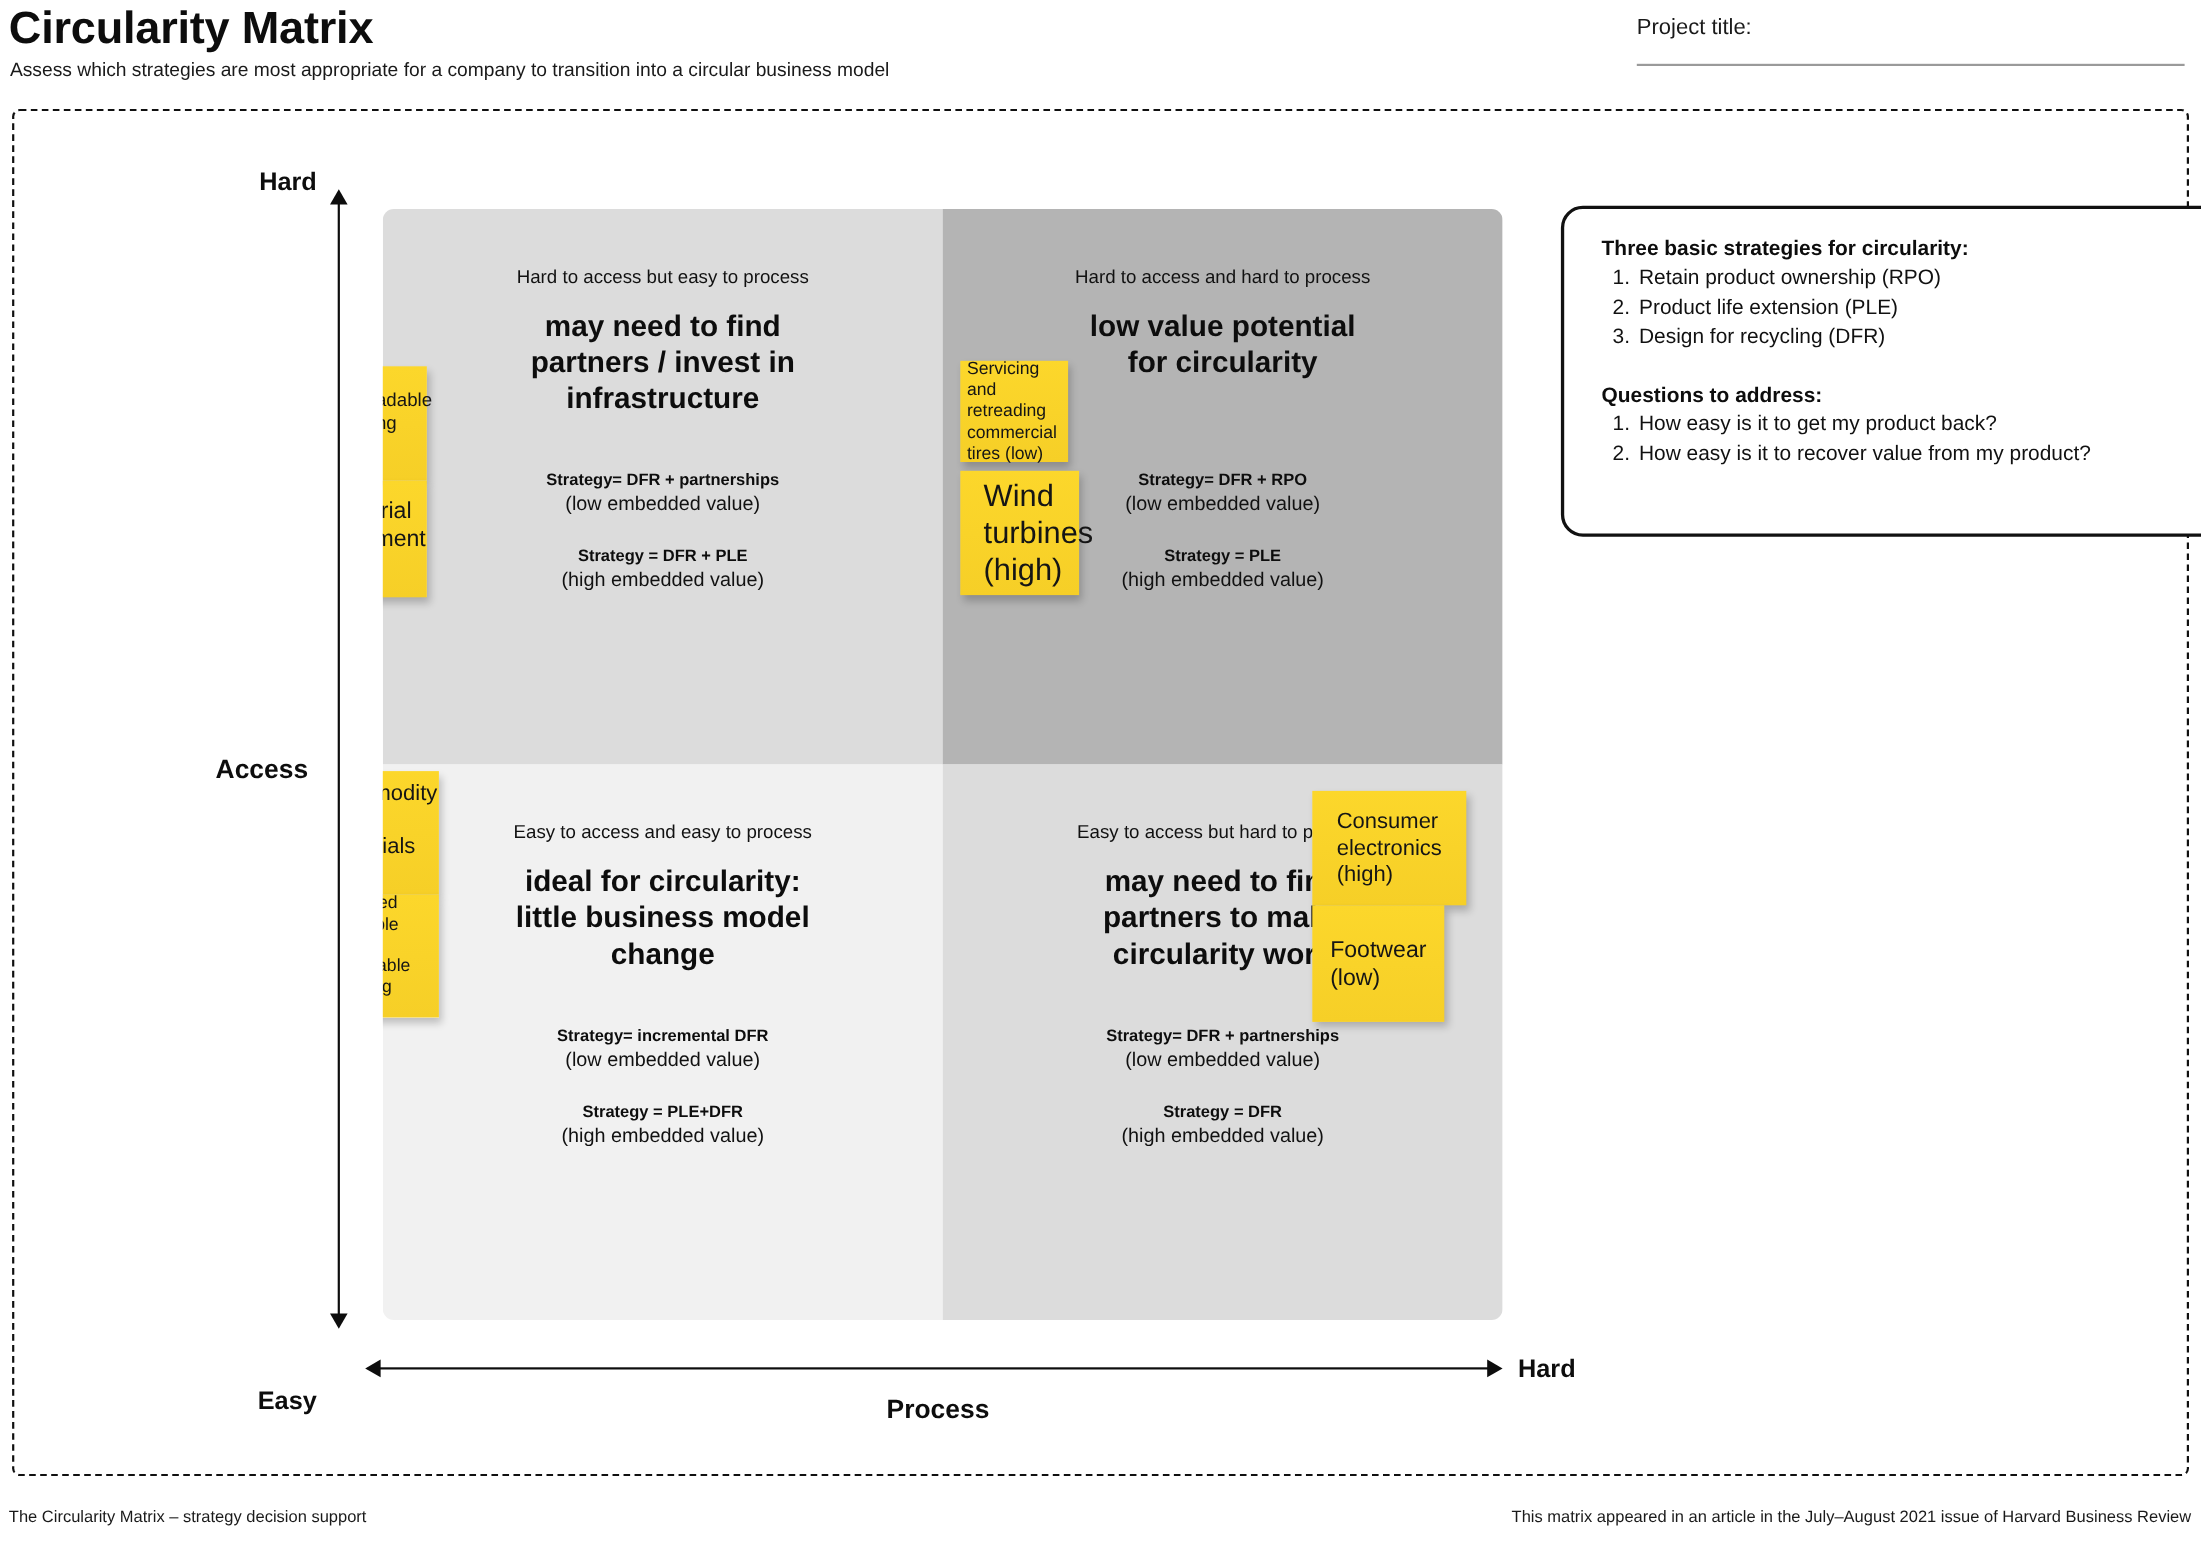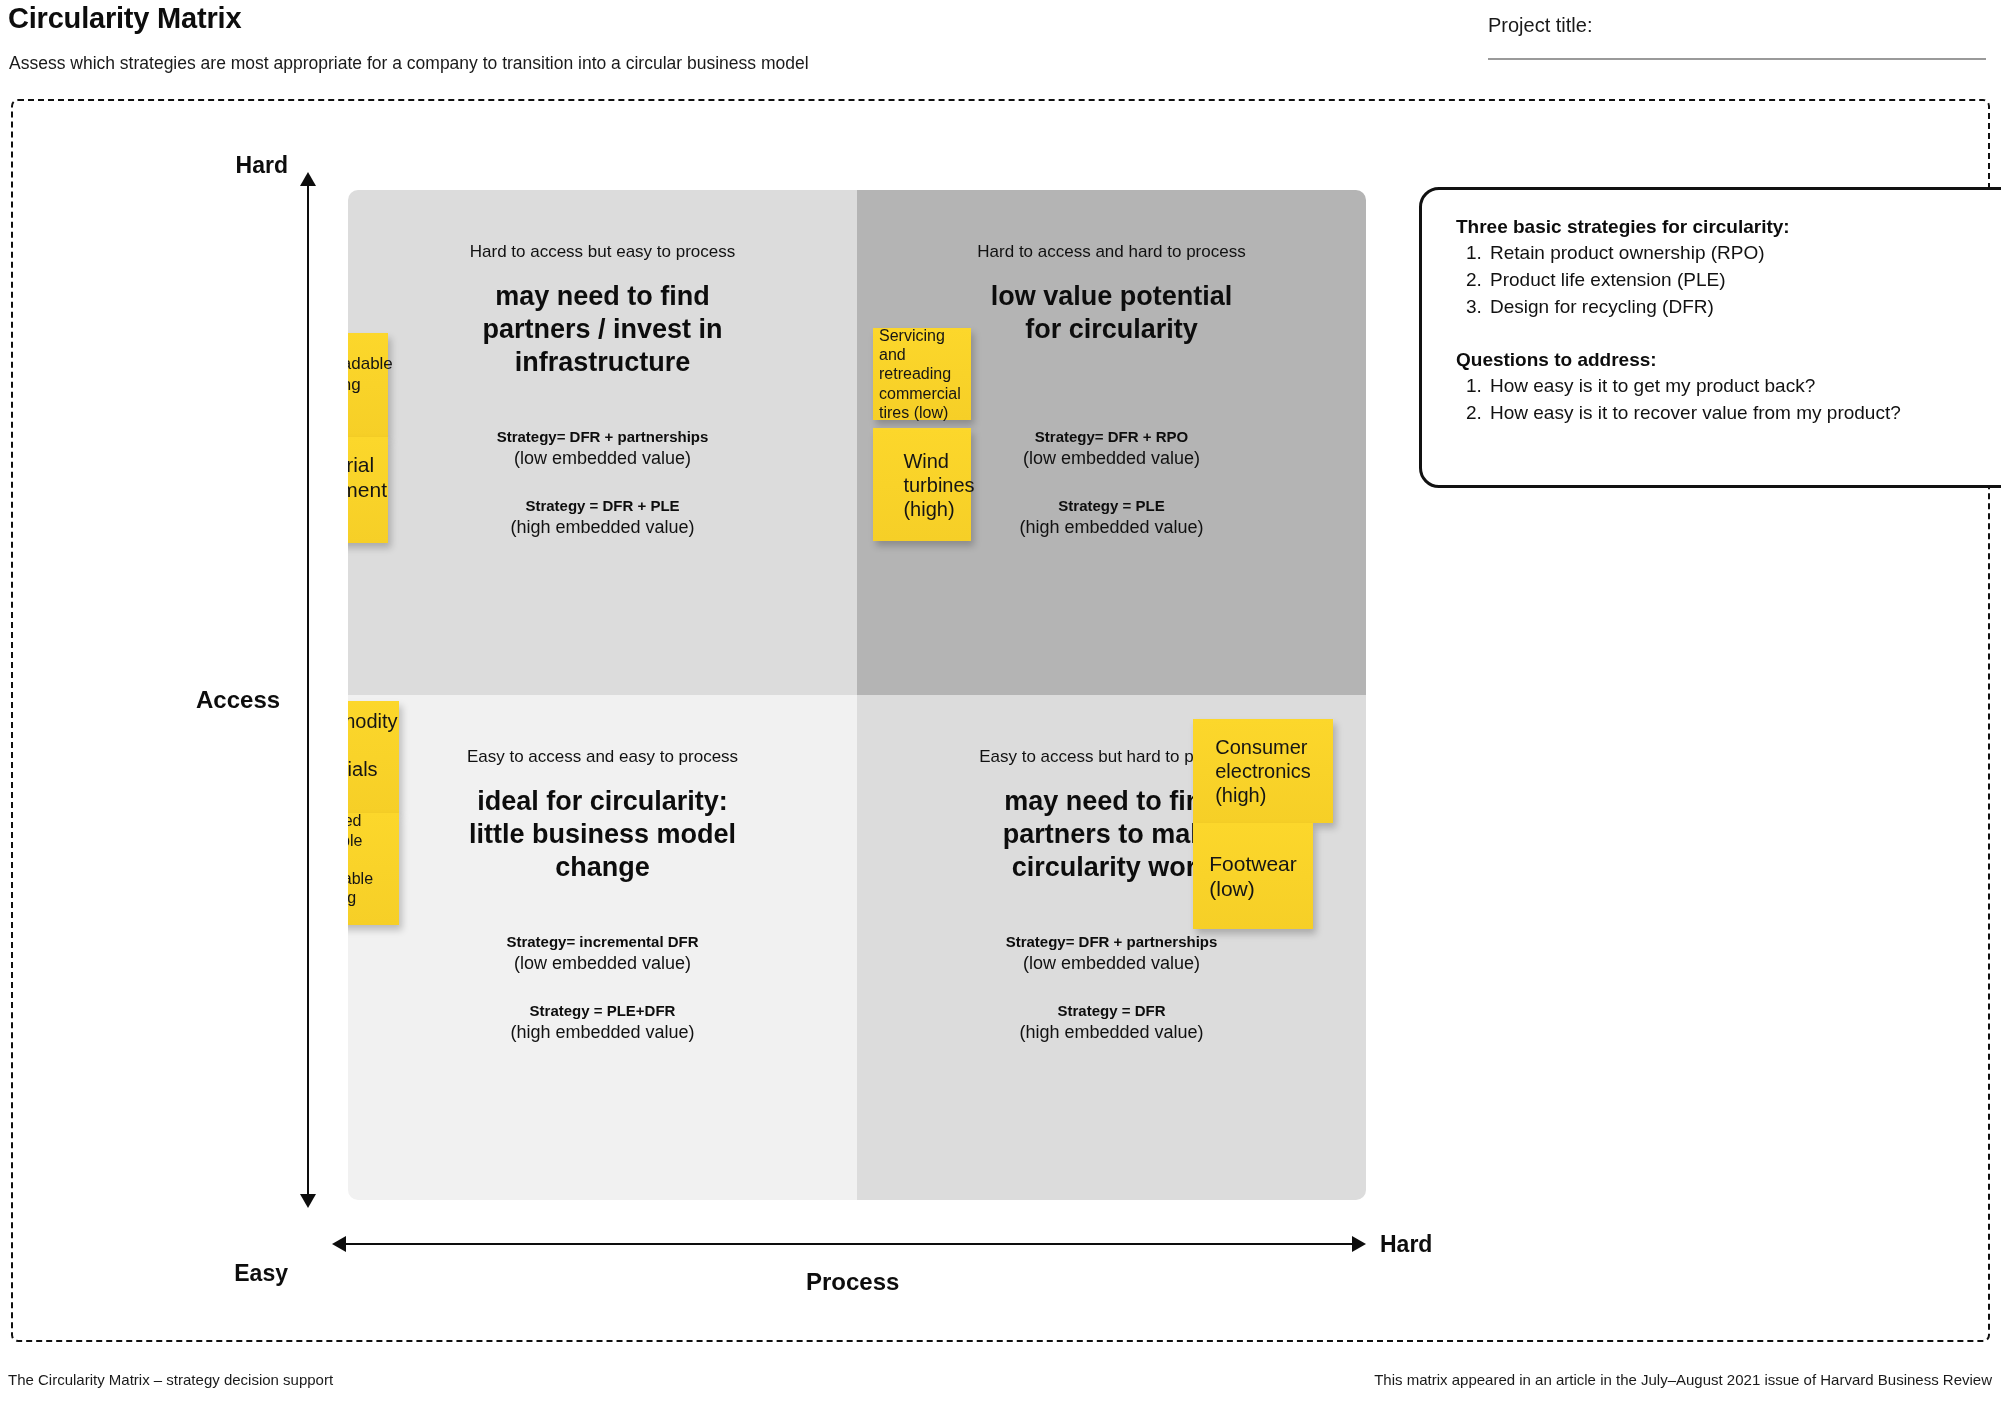--- a/index.html
+++ b/index.html
@@ -13,21 +13,21 @@
     position: relative;
     width: 2001px;
     height: 1411px;
     overflow: hidden;
     background: #fff;
   }
 
   
   #header-title {
     position: absolute; left: 8px; top: 2px;
-    font-size: 29px; font-weight: 700; letter-spacing: -0.2px;
+    font-size: 41px; font-weight: 700; letter-spacing: -0.2px;
     color: #0d0d0d;
   }
   #header-subtitle {
     position: absolute; left: 9px; top: 53px;
     font-size: 17.5px; font-weight: 400; color: #1a1a1a;
   }
   #project-title-label {
     position: absolute; left: 1488px; top: 14px;
     font-size: 20px; color: #1a1a1a;
   }
@@ -232,21 +232,21 @@
         </div>
         <div class="strat-block">
           <div class="strat-head">Strategy = PLE</div>
           <div class="strat-sub">(high embedded value)</div>
         </div>
       </div>
       <div class="note" style="left:16px; top:138px; width:98px; height:92px; font-size:16px;">Servicing and
 retreading
 commercial
 tires (low)</div>
-      <div class="note" style="left:16px; top:238px; width:98px; height:113px; font-size:20px;padding-left:40px;">Wind
+      <div class="note" style="left:16px; top:238px; width:108px; height:113px; font-size:28px;padding-left:40px;">Wind
 turbines
 (high)</div>
     </div>
 
     <div class="quadrant q-bl">
       <div class="q-caption">Easy to access and easy to process</div>
       <div class="q-headline">ideal for circularity:
 little business model
 change</div>
       <div class="q-strategies">

